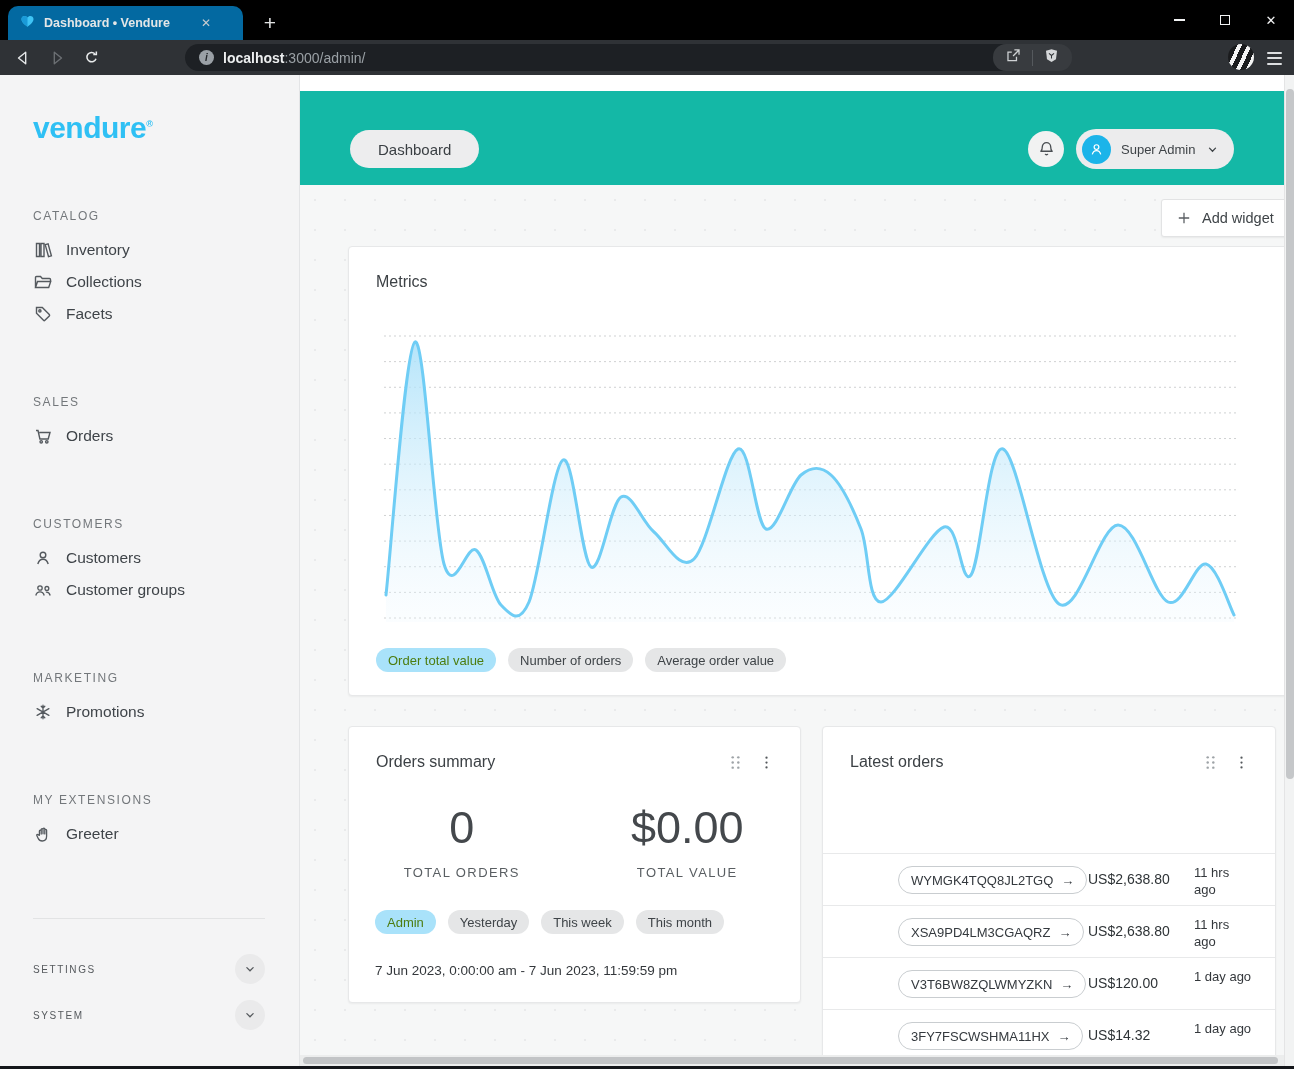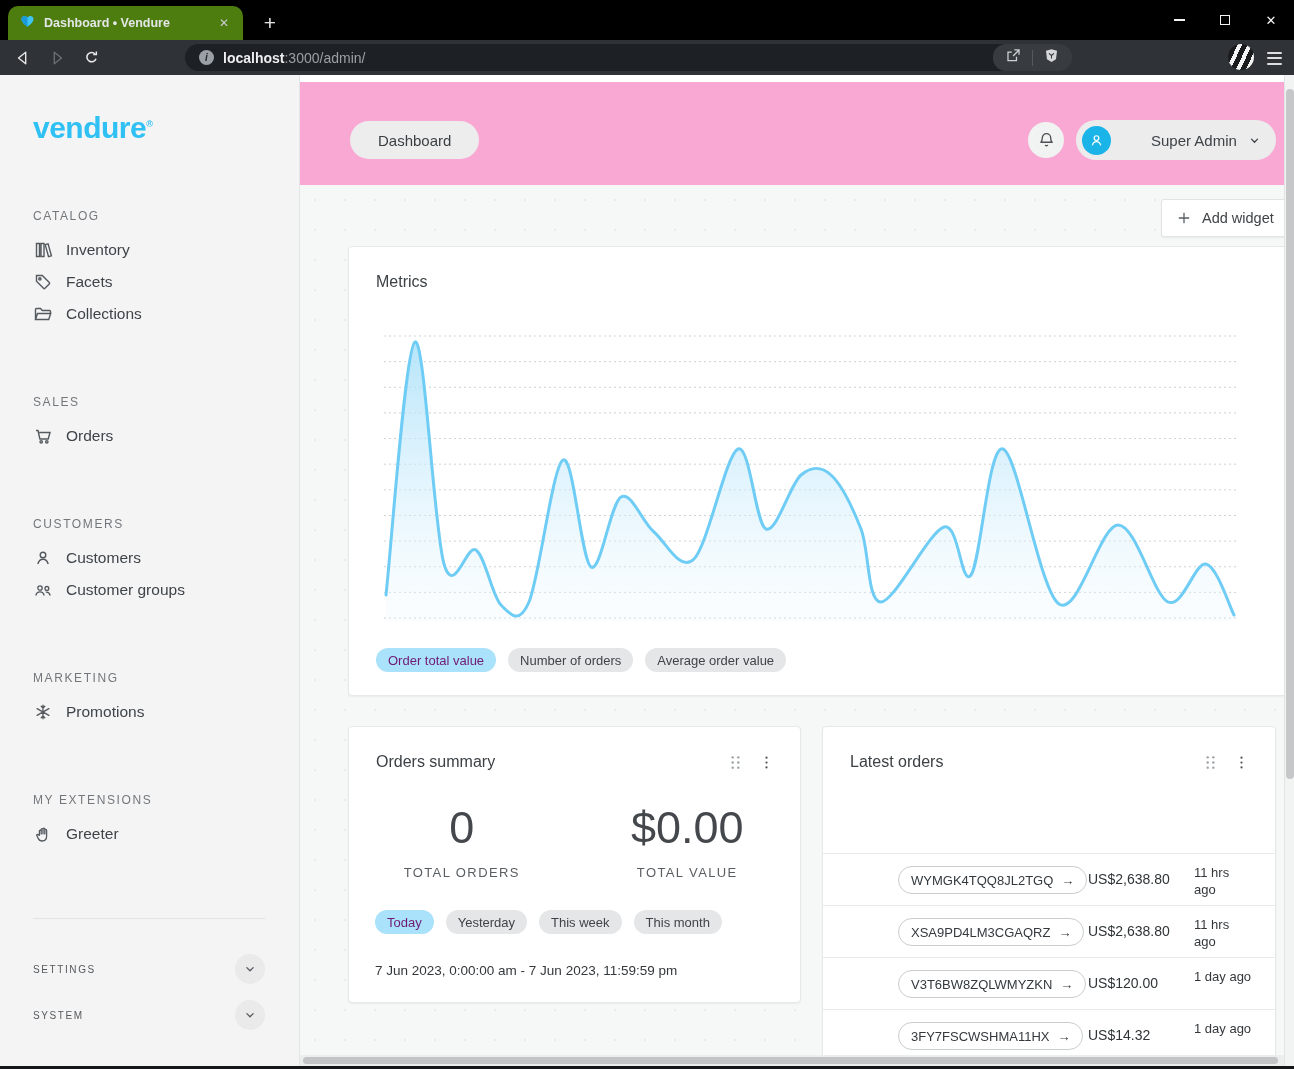--- a/index.html
+++ b/index.html
@@ -2,22 +2,22 @@
 <html><head>
 <meta charset="utf-8">
 <style>
   * { margin:0; padding:0; box-sizing:border-box; }
   html,body { width:1294px; height:1069px; }
   body { font-family:"Liberation Sans","DejaVu Sans",sans-serif; background:#000; overflow:hidden; }
   .stage { position:relative; width:1294px; height:1069px; overflow:hidden; }
 
   
   .tabstrip { position:absolute; left:0; top:0; width:100%; height:40px; background:#000; }
-  .tab { position:absolute; left:8px; top:6px; width:235px; height:34px; background:#4d7c0f;
-         border-radius:10px 10px 0 0; display:flex; align-items:center; padding:0 10px 0 12px; gap:9px; }
+  .tab { position:absolute; left:8px; top:6px; width:235px; height:34px; background:#0369a1;
+         border-radius:10px 10px 0 0; display:flex; align-items:center; padding:0 28px 0 12px; gap:9px; }
   .tab-title { color:#e4e6e7; font-size:12.5px; font-weight:700; flex:1; white-space:nowrap; overflow:hidden; }
   .tab-close { color:#c9cccf; font-size:12px; cursor:pointer; padding:2px 4px; }
   .newtab { position:absolute; left:256px; top:9px; width:28px; height:28px; color:#e0e2e3; font-size:21px;
             display:flex; align-items:center; justify-content:center; border-radius:6px; }
   .wincontrols { position:absolute; right:0; top:0; height:40px; display:flex; }
   .winbtn { width:46px; height:40px; display:flex; align-items:center; justify-content:center; color:#f2f3f4; font-size:13px; }
   .minbar { width:11px; height:1.5px; background:#f2f3f4; display:inline-block; }
   .maxsq { width:10px; height:10px; border:1.4px solid #f2f3f4; display:inline-block; }
 
   .toolbar { position:absolute; left:0; top:40px; width:100%; height:35px; background:#2f3236;
@@ -50,29 +50,29 @@
   .nav-label:first-of-type { margin-top:36px; }
   .nav-item { height:32px; display:flex; align-items:center; gap:13px; cursor:pointer; }
   .nav-item span.lbl { font-size:15.5px; color:#3f4449; }
   .icon20 { width:20px; height:20px; flex:0 0 20px; }
   .sb-bottom { position:absolute; left:33px; top:843px; width:232px; }
   .sb-divider { height:1px; background:#e2e3e4; margin-bottom:30px; }
   .collapse-row { height:40px; display:flex; align-items:center; justify-content:space-between; margin-bottom:6px; }
   .collapse-row .clabel { font-size:10px; letter-spacing:1.6px; color:#55595d; }
   .chev-circle { width:30px; height:30px; border-radius:50%; background:#eaeaeb; display:flex; align-items:center; justify-content:center; cursor:pointer; }
 
-  .main-header { position:absolute; left:300px; top:7px; width:984px; height:110px; background:#f9a8d4; }
+  .main-header { position:absolute; left:300px; top:16px; width:984px; height:110px; background:#14b8a6; }
   .page-pill { position:absolute; left:50px; top:39px; height:38px; padding:0 28px; border-radius:19px;
                background:#ededee; display:flex; align-items:center; font-size:15px; color:#3a3f43; font-weight:500; }
   .bell-btn { position:absolute; left:728px; top:40px; width:36px; height:36px; border-radius:50%;
               background:#f1f2f2; display:flex; align-items:center; justify-content:center; cursor:pointer; }
   .user-pill { position:absolute; left:776px; top:38px; height:40px; border-radius:20px; background:#ececed;
                display:flex; align-items:center; gap:10px; padding:0 14px 0 6px; cursor:pointer; }
   .user-avatar { width:29px; height:29px; border-radius:50%; background:#1bb4e9; display:flex; align-items:center; justify-content:center; }
-  .user-name { font-size:15px; color:#3e4347; font-weight:500;margin-left:30px; }
+  .user-name { font-size:13px; color:#3e4347; font-weight:500; }
 
   .content { position:absolute; left:300px; top:110px; width:984px; height:884px; background:#f6f7f7;
              background-image:radial-gradient(circle,#e9eaeb 1.1px,transparent 1.2px); background-size:30px 30px; }
 
   .card { position:absolute; background:#fff; border:1px solid #e7e8e9; border-radius:4px;
           box-shadow:0 1px 2px rgba(0,0,0,0.05); overflow:hidden; }
   .card-title { position:absolute; left:27px; top:26px; font-size:16px; color:#3c4145; font-weight:500; }
   .card-handles { position:absolute; right:26px; top:27px; display:flex; gap:16px; align-items:center; }
 
   .add-widget { position:absolute; left:861px; top:14px; width:151px; height:38px; background:#fff;
@@ -80,21 +80,21 @@
                 display:flex; align-items:center; gap:10px; padding:0 12px 0 14px; cursor:pointer; }
   .add-widget .awlabel { font-size:14.5px; color:#3f4448; flex:1; }
 
   .metrics-card { left:48px; top:61px; width:1112px; height:450px; }
   .chart-wrap { position:absolute; left:35px; top:85px; width:853px; height:290px; }
   .chart-wrap svg { display:block; }
   .grid { stroke:#cfd1d2; stroke-width:1; stroke-dasharray:2 3; }
   .chip-row { position:absolute; left:27px; top:401px; display:flex; gap:12px; }
   .chip { height:24px; border-radius:12px; background:#e5e6e7; color:#3f4448; font-size:13px;
           display:flex; align-items:center; padding:0 12px; cursor:pointer; white-space:nowrap; }
-  .chip.active { background:#a9e2fa; color:#701a75; }
+  .chip.active { background:#a9e2fa; color:#4d7c0f; }
   .refresh-btn { position:absolute; right:26px; top:398px; width:30px; height:30px; border-radius:50%;
                  background:#ececed; display:flex; align-items:center; justify-content:center; cursor:pointer; }
 
   .summary-card { left:48px; top:541px; width:453px; height:277px; }
   .stats-row { position:absolute; left:0; top:72px; width:100%; display:flex; }
   .stat { width:50%; text-align:center; }
   .stat .big { font-size:45px; color:#44484c; line-height:58px; }
   .stat .small { margin-top:8px; font-size:13px; letter-spacing:1.4px; color:#595e62; }
   .summary-chips { position:absolute; left:26px; top:183px; display:flex; gap:12px; }
   .date-range { position:absolute; left:26px; top:236px; font-size:13.5px; color:#34383c; }
@@ -197,30 +197,30 @@
       <div class="nav-label">CATALOG</div>
       <div class="nav-item">
         <svg class="icon20" viewBox="0 0 20 20" fill="none" stroke="#54595e" stroke-width="1.4">
             <path d="M3.5 3.5h3v13h-3zM8 3.5h3v13H8z"></path>
             <path d="M12.2 4.6l2.9-.8 3.3 12-2.9.8z"></path>
           </svg>
         <span class="lbl">Inventory</span>
       </div>
       <div class="nav-item">
         <svg class="icon20" viewBox="0 0 20 20" fill="none" stroke="#54595e" stroke-width="1.4">
+            <path d="M2.5 15.5v-10a1 1 0 0 1 1-1h4l1.8 2h7.2a1 1 0 0 1 1 1v1.5M2.5 15.5l2-6h13.2l-2 6z"></path>
+          </svg>
+        <span class="lbl">Collections</span>
+      </div>
+      <div class="nav-item">
+        <svg class="icon20" viewBox="0 0 20 20" fill="none" stroke="#54595e" stroke-width="1.4">
             <path d="M3.5 3.5h5.8l7 7a1 1 0 0 1 0 1.4l-4.4 4.4a1 1 0 0 1-1.4 0l-7-7z"></path>
             <circle cx="6.9" cy="6.9" r="1.1"></circle>
           </svg>
         <span class="lbl">Facets</span>
-      </div>
-      <div class="nav-item">
-        <svg class="icon20" viewBox="0 0 20 20" fill="none" stroke="#54595e" stroke-width="1.4">
-            <path d="M2.5 15.5v-10a1 1 0 0 1 1-1h4l1.8 2h7.2a1 1 0 0 1 1 1v1.5M2.5 15.5l2-6h13.2l-2 6z"></path>
-          </svg>
-        <span class="lbl">Collections</span>
       </div>
 
       <div class="nav-label">SALES</div>
       <div class="nav-item">
         <svg class="icon20" viewBox="0 0 20 20" fill="none" stroke="#54595e" stroke-width="1.4">
             <path d="M3 4.5h2l1.9 8.5h8.3l1.8-6.5H6.3"></path>
             <circle cx="8.2" cy="15.8" r="1.2"></circle>
             <circle cx="13.8" cy="15.8" r="1.2"></circle>
           </svg>
         <span class="lbl">Orders</span>
@@ -392,21 +392,21 @@
           <div class="stat">
             <div class="big">0</div>
             <div class="small">TOTAL ORDERS</div>
           </div>
           <div class="stat">
             <div class="big">$0.00</div>
             <div class="small">TOTAL VALUE</div>
           </div>
         </div>
         <div class="summary-chips">
-          <span class="chip active">Today</span>
+          <span class="chip active">Admin</span>
           <span class="chip">Yesterday</span>
           <span class="chip">This week</span>
           <span class="chip">This month</span>
         </div>
         <div class="date-range">7 Jun 2023, 0:00:00 am - 7 Jun 2023, 11:59:59 pm</div>
       </div>
 
       <div class="card latest-card">
         <div class="card-title">Latest orders</div>
         <div class="card-handles">

